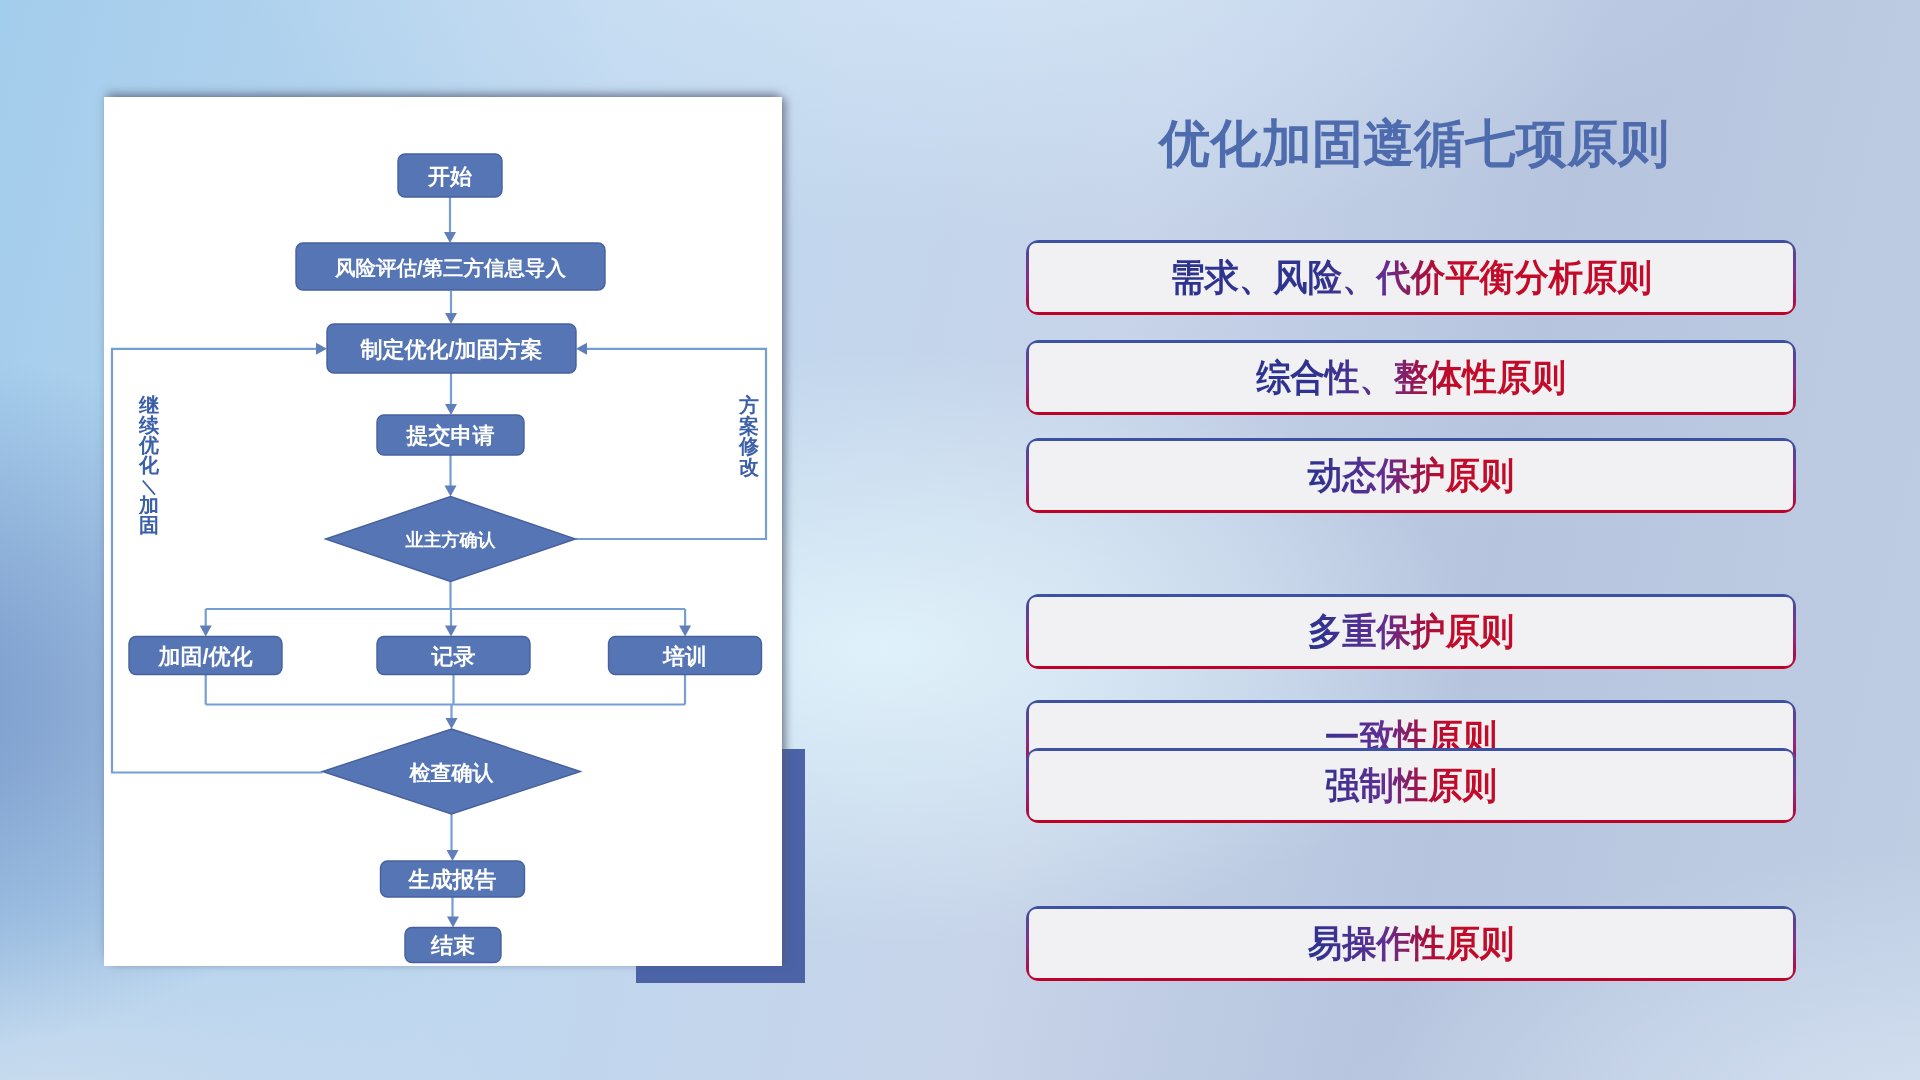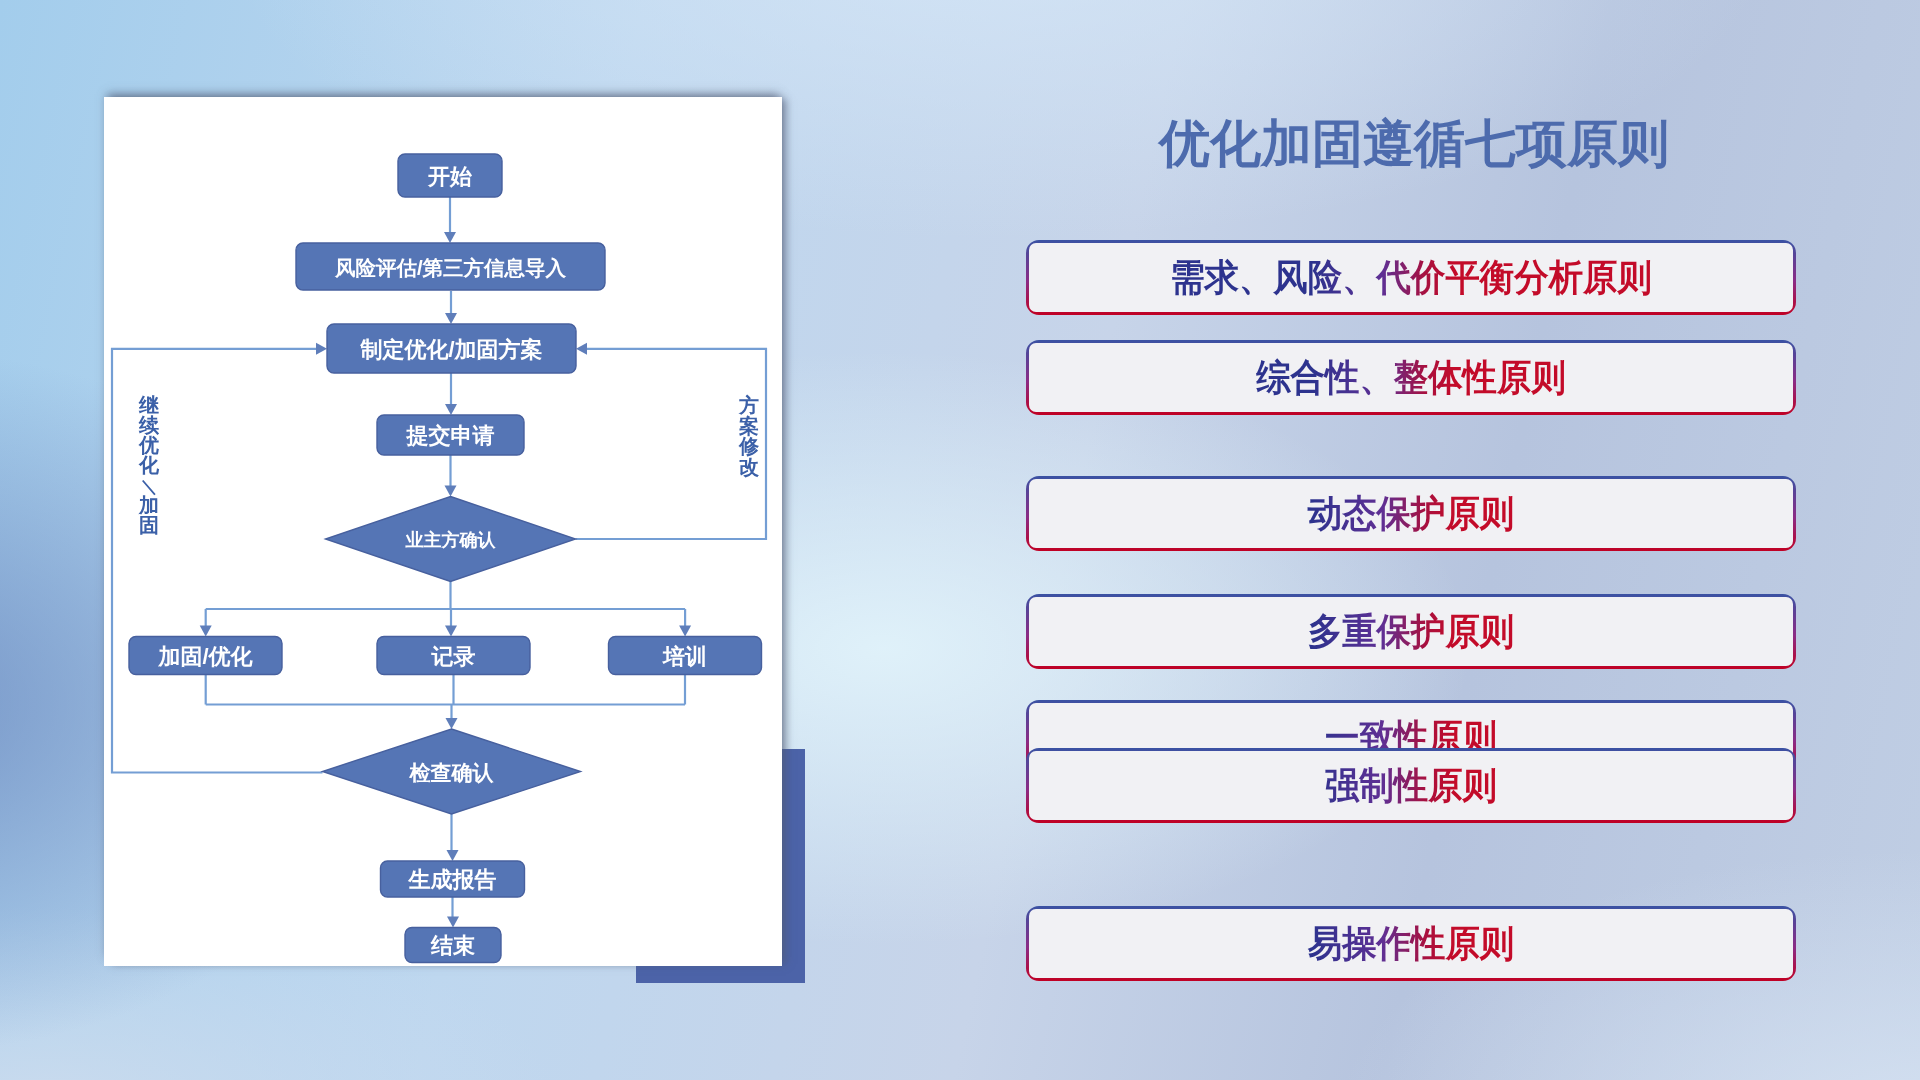--- a/index.html
+++ b/index.html
@@ -104,21 +104,21 @@
 <div class="pb" style="top:240px">
     <div class="pbi">
       <span class="gt">需求、风险、代价平衡分析原则</span>
     </div>
   </div>
 <div class="pb" style="top:340px">
     <div class="pbi">
       <span class="gt">综合性、整体性原则</span>
     </div>
   </div>
-<div class="pb" style="top:476px">
+<div class="pb" style="top:438px">
     <div class="pbi">
       <span class="gt">动态保护原则</span>
     </div>
   </div>
 <div class="pb" style="top:594px">
     <div class="pbi">
       <span class="gt">多重保护原则</span>
     </div>
   </div>
 <div class="pb" style="top:700px">

